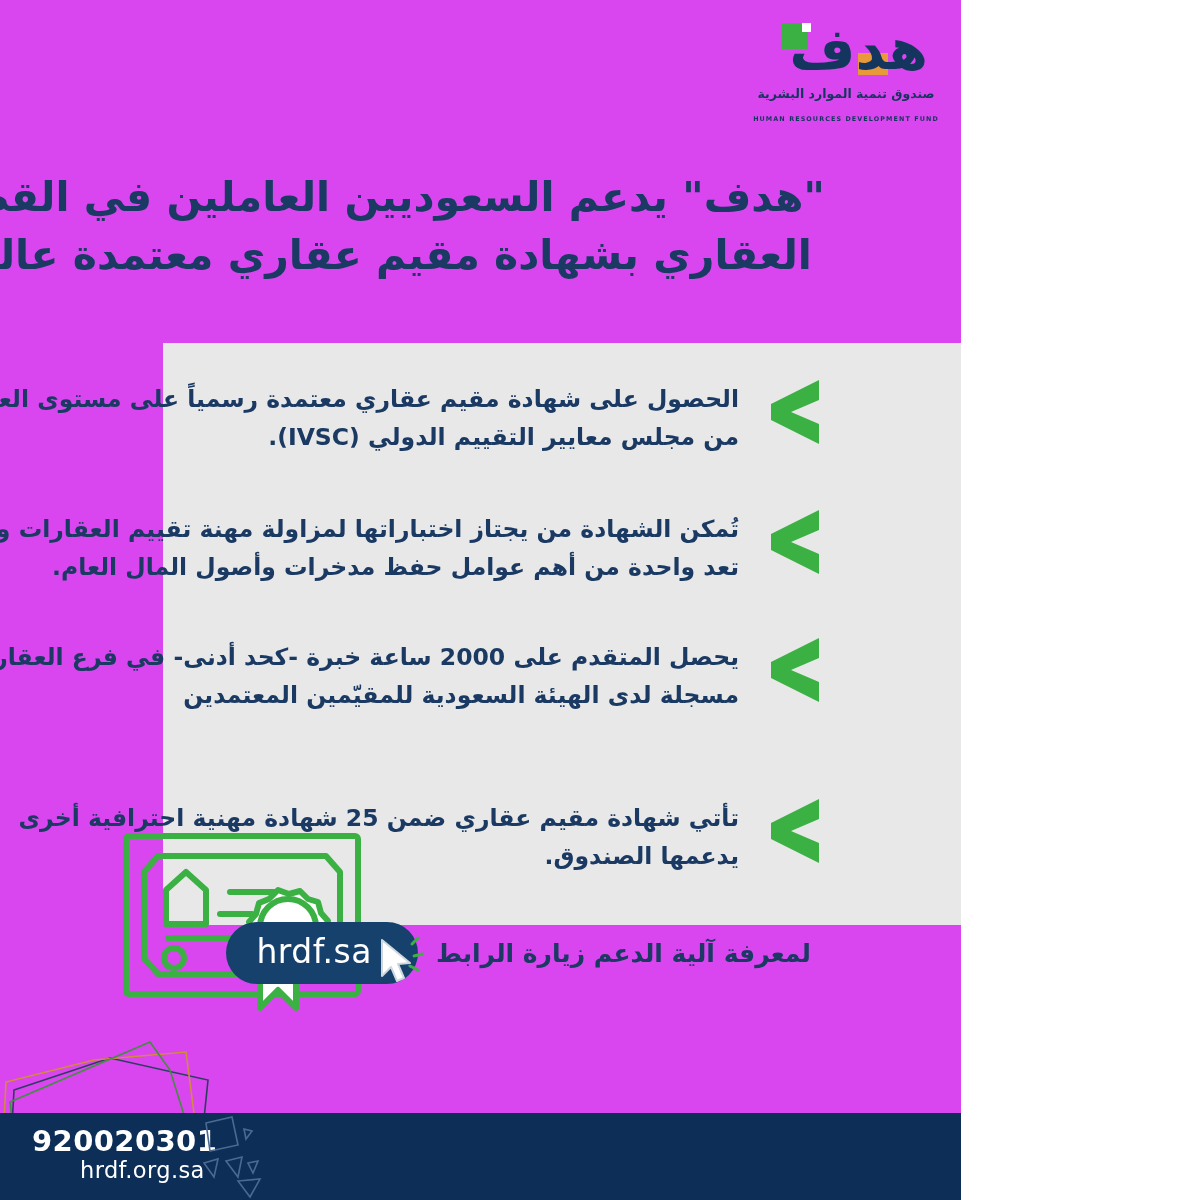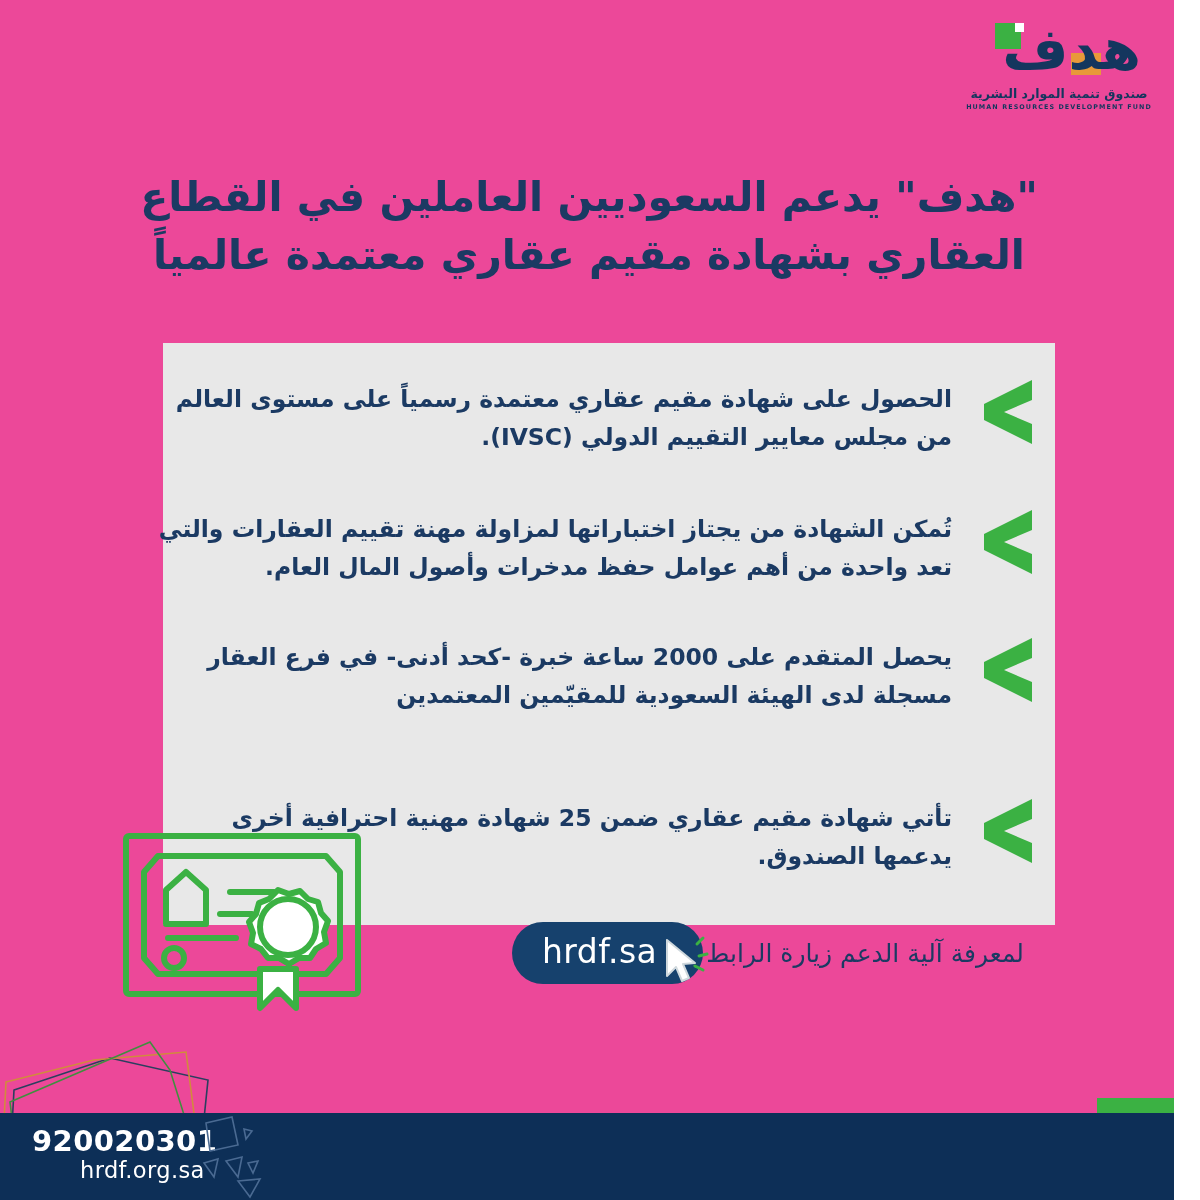--- a/index.html
+++ b/index.html
@@ -10,23 +10,23 @@
     width: 1200px;
     height: 1200px;
     background: #ffffff;
     font-family: "DejaVu Sans", "Liberation Sans", sans-serif;
     overflow: hidden;
     position: relative;
   }
   #poster {
     position: absolute;
     inset: 0;
-    width: 1174px;
+    width: 961px;
     height: 1200px;
-    background: #ec4899;
+    background: #d946ef;
     overflow: hidden;
   }
 
   
   .logo-block {
     position: absolute;
     top: 20px;
     right: 20px;
     width: 190px;
     height: 105px;
@@ -80,21 +80,21 @@
     letter-spacing: 0px;
     margin-top: 0;
     direction: rtl;
     white-space: nowrap;
   }
   .logo-text-en {
     font-size: 6.4px;
     font-weight: bold;
     color: #14365e;
     letter-spacing: 1.1px;
-    margin-top: 2px;
+    margin-top: 14px;
     white-space: nowrap;
   }
 
   
   .title {
     position: absolute;
     top: 168px;
     right: 110px;
     width: 950px;
     text-align: center;
@@ -168,24 +168,24 @@
     width: 700px;
     display: flex;
     flex-direction: row;
     align-items: center;
     justify-content: flex-start;
     direction: rtl;
   }
   .cta-label {
     color: #1b3a63;
     font-size: 25px;
-    font-weight: normal;
+    font-weight: bold;
     direction: rtl;
     white-space: nowrap;
-    margin-left: 3px;
+    margin-left: 18px;
   }
   .cta-btn-wrap {
     position: relative;
     display: inline-block;
   }
   .cta-btn {
     background: #16416d;
     color: #ffffff;
     border: none;
     border-radius: 34px;

